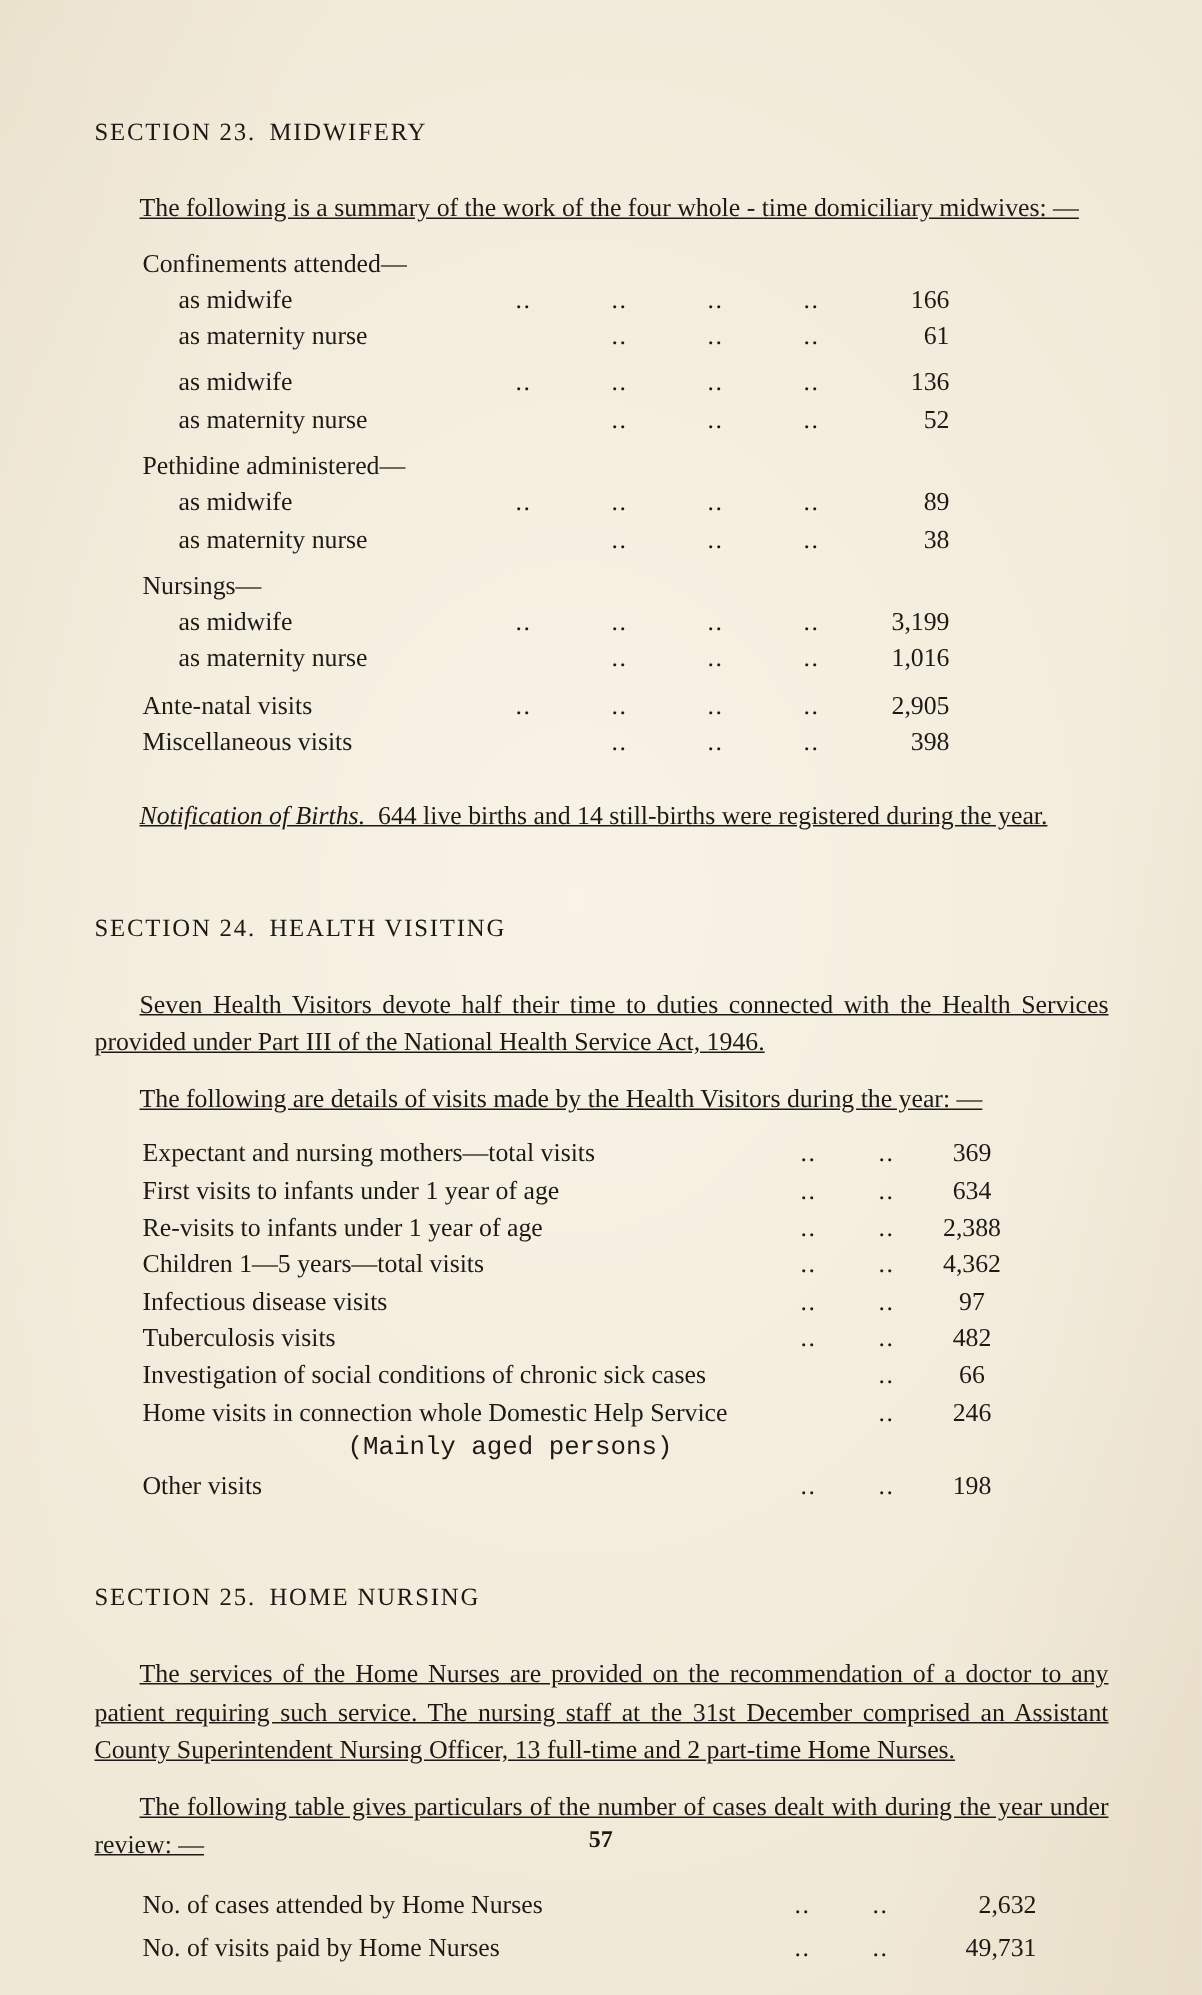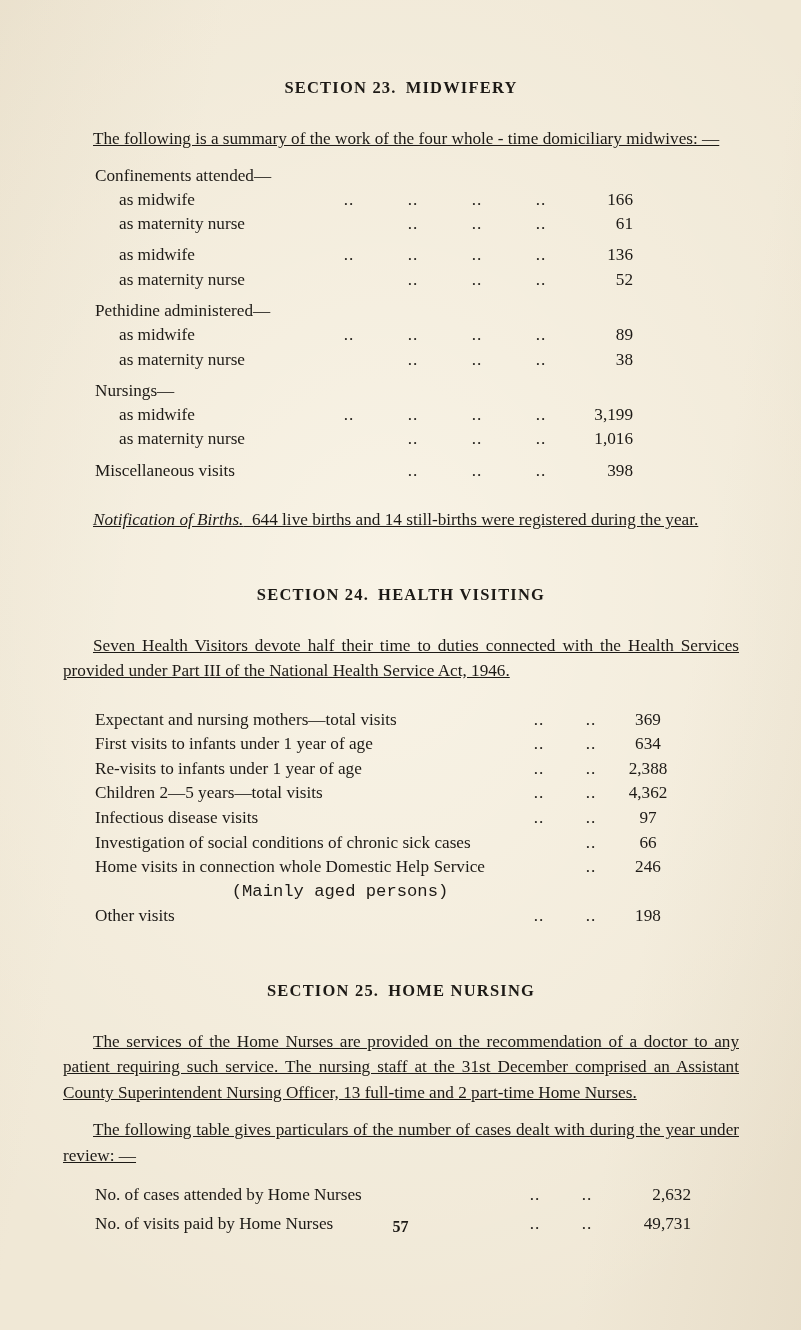--- a/index.html
+++ b/index.html
@@ -32,23 +32,23 @@
   }
   .content {
     position: absolute;
     left: 63px;
     top: 78px;
     width: 676px;
   }
 
   h2.section-heading {
     font-size: 16.5px;
-    font-weight: bold;
+    font-weight: normal;
     letter-spacing: 1.2px;
-    text-align: center;
+    text-align: left;
     margin: 0;
     text-transform: uppercase;
   }
   .sec-num { margin-right: 9px; }
 
   p.body-para {
     font-size: 17.2px;
     line-height: 25.5px;
     margin: 0;
     text-align: justify;
@@ -246,20 +246,28 @@
           <td class="dots">..</td>
           <td class="dots">..</td>
           <td class="mw-val">1,016</td>
         </tr>
 
         <tr>
             <td colspan="6" style="height:7px"></td>
           </tr>
 
         <tr>
+          <td class="mw-label flush">Ante-natal visits</td>
+          <td class="dots">..</td>
+          <td class="dots">..</td>
+          <td class="dots">..</td>
+          <td class="dots">..</td>
+          <td class="mw-val">2,905</td>
+        </tr>
+        <tr>
           <td class="mw-label flush">Miscellaneous visits</td>
           <td class="dots"></td>
           <td class="dots">..</td>
           <td class="dots">..</td>
           <td class="dots">..</td>
           <td class="mw-val">398</td>
         </tr>
       </tbody>
     </table>
 
@@ -272,20 +280,21 @@
     <h2 class="section-heading">
       <span class="sec-num">SECTION 24.</span><span>HEALTH VISITING</span>
     </h2>
 
     <div class="sp-28"></div>
 
     <p class="body-para indent">Seven Health Visitors devote half their time to duties connected with the Health Services provided under Part III of the National Health Service Act, 1946.</p>
 
     <div class="sp-12"></div>
 
+    <p class="body-para indent">The following are details of visits made by the Health Visitors during the year: —</p>
 
     <div class="sp-12"></div>
 
     <table class="hv-table">
       <tbody>
         <tr>
           <td class="hv-label">Expectant and nursing mothers—total visits</td>
           <td class="hv-dots">..</td>
           <td class="hv-dots">..</td>
           <td class="hv-val">369</td>
@@ -296,30 +305,36 @@
           <td class="hv-dots">..</td>
           <td class="hv-val">634</td>
         </tr>
         <tr>
           <td class="hv-label">Re-visits to infants under 1 year of age</td>
           <td class="hv-dots">..</td>
           <td class="hv-dots">..</td>
           <td class="hv-val">2,388</td>
         </tr>
         <tr>
-          <td class="hv-label">Children 2—5 years—total visits</td>
+          <td class="hv-label">Children 1—5 years—total visits</td>
           <td class="hv-dots">..</td>
           <td class="hv-dots">..</td>
           <td class="hv-val">4,362</td>
         </tr>
         <tr>
           <td class="hv-label">Infectious disease visits</td>
           <td class="hv-dots">..</td>
           <td class="hv-dots">..</td>
           <td class="hv-val">97</td>
+        </tr>
+        <tr>
+          <td class="hv-label">Tuberculosis visits</td>
+          <td class="hv-dots">..</td>
+          <td class="hv-dots">..</td>
+          <td class="hv-val">482</td>
         </tr>
         <tr>
           <td class="hv-label">Investigation of social conditions of chronic sick cases</td>
           <td class="hv-dots"></td>
           <td class="hv-dots">..</td>
           <td class="hv-val">66</td>
         </tr>
         <tr>
           <td class="hv-label">Home visits in connection whole Domestic Help Service</td>
           <td class="hv-dots"></td>

